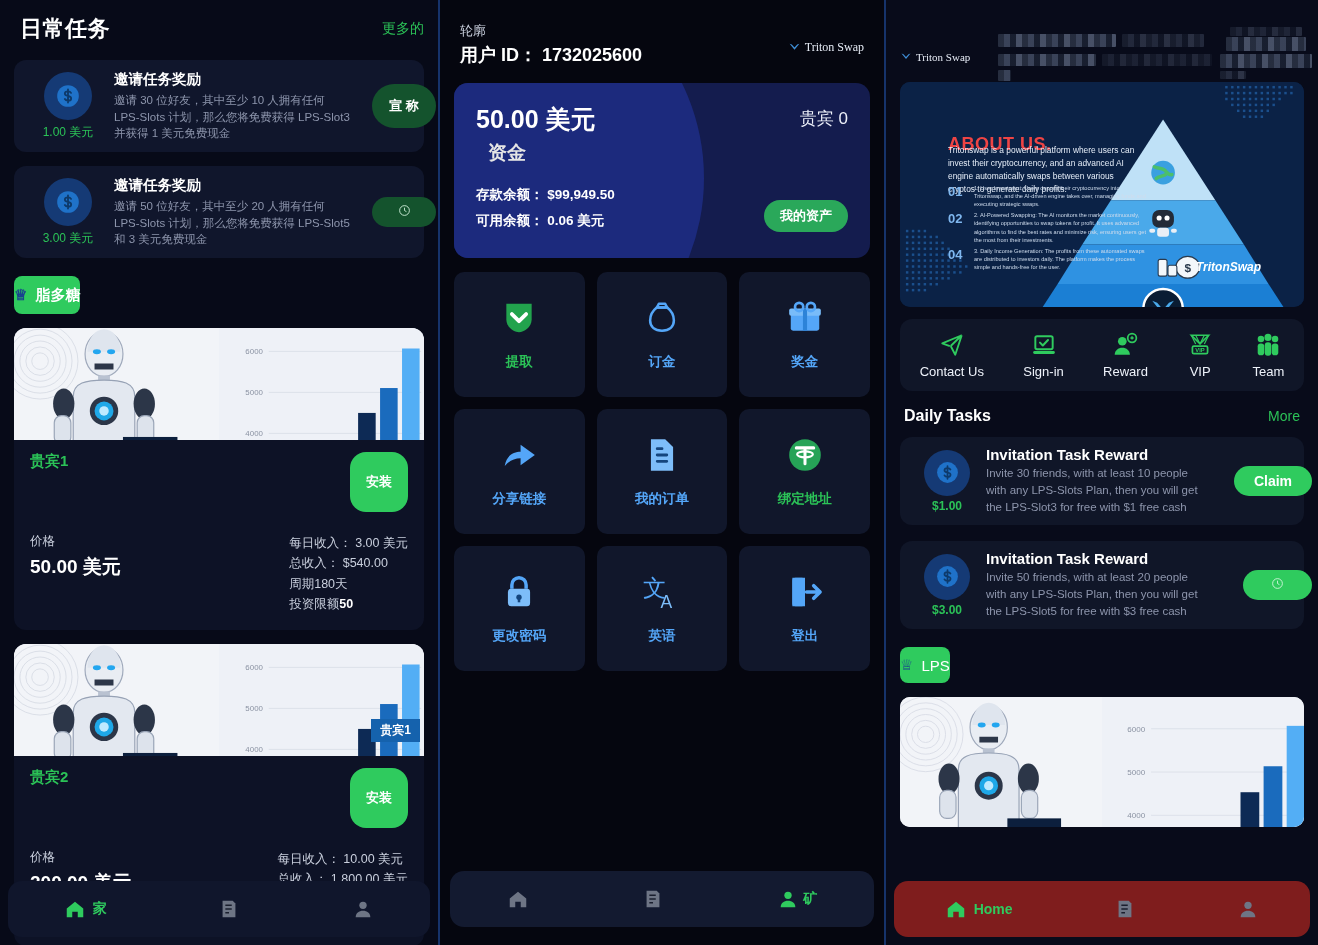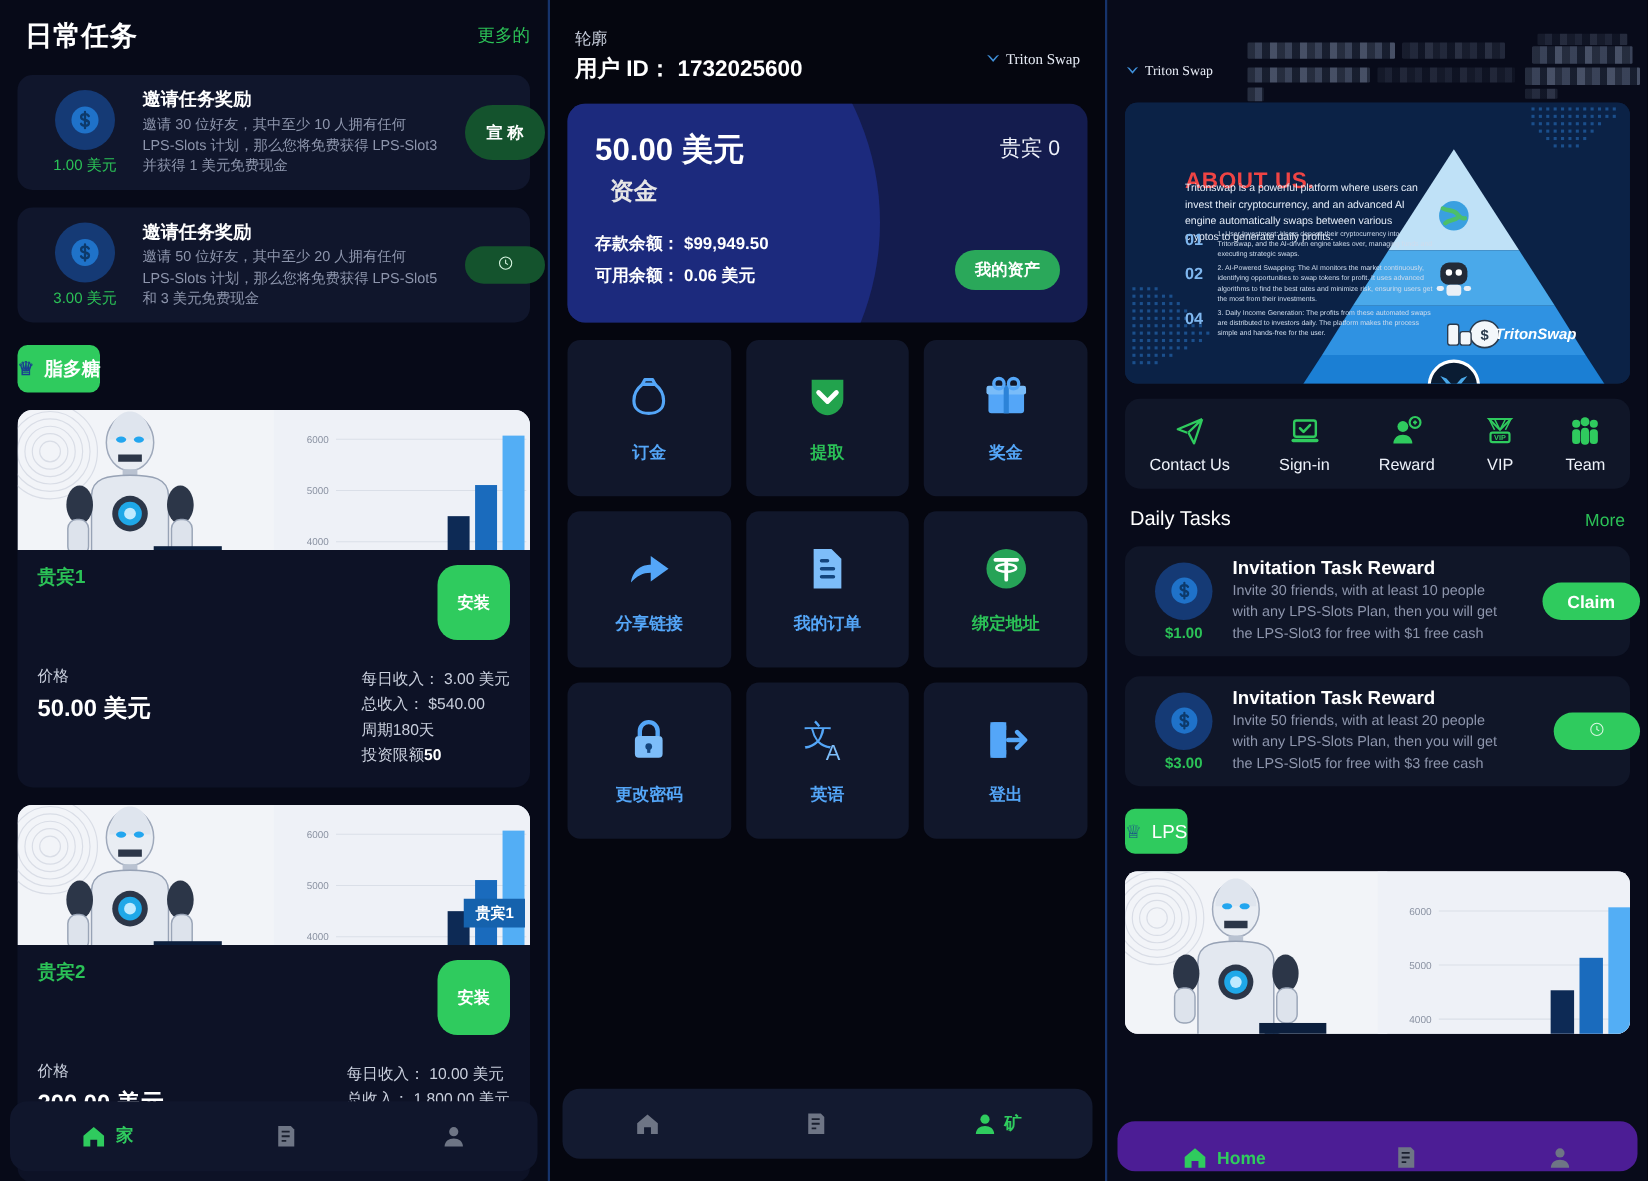--- a/index.html
+++ b/index.html
@@ -151,21 +151,21 @@
 
   .actions {
     margin: 12px 14px 0 14px; background:#101628; border-radius:12px;
     display:flex; justify-content:space-around; align-items:center; height:72px;
   }
   .act { display:flex; flex-direction:column; align-items:center; gap:6px; }
   .act svg { width:26px; height:26px; }
   .act-lbl { color:#eef2fa; font-size:13px; }
 
   .rp-tasks-head { display:flex; justify-content:space-between; align-items:center; padding: 16px 18px 6px 18px; }
-  .rp-tasks-title { color:#fff; font-size:16px; font-weight:normal; }
+  .rp-tasks-title { color:#fff; font-size:16px; font-weight:bold; }
   .rp-more { color:#2bc257; font-size:14px; }
 
   .rtask { position:relative; margin:6px 14px 0 14px; background:#101628; border-radius:12px;
            min-height:88px; display:flex; align-items:center; padding:8px; overflow:visible; }
   .rt-ava { width:78px; flex:0 0 78px; text-align:center; }
   .rt-coin { width:46px; height:46px; border-radius:50%; background:#153a75; margin:0 auto 3px auto;
              display:flex; align-items:center; justify-content:center; }
   .rt-coin svg { width:25px; height:25px; }
   .rt-amt { color:#2bc257; font-size:12px; font-weight:bold; }
   .rt-body { flex:1; padding-right:88px; }
@@ -174,22 +174,22 @@
   .rt-btn { position:absolute; right:-8px; top:50%; transform:translateY(-50%);
             background:#2fcb5e; color:#fff; border:none; border-radius:16px;
             font-size:14px; font-weight:bold; padding:7px 20px; }
   .rt-btn.pending { padding:7px 28px; }
 
   .rp-lps { margin: 18px 14px 0 14px; height:36px; border-radius:8px; background:#2fcb5e;
             color:#fff; font-size:15px; border:none; display:flex; align-items:center;
             justify-content:center; gap:8px; }
   .rp-prod { margin: 14px 14px 0 14px; height:130px; border-radius:10px;
              background:#eef1f7; overflow:hidden; position:relative; }
-  .rp-nav { position:absolute; left:8px; right:8px; bottom:8px; height:40px;
-            background:#4c1d95; border-radius:14px; display:flex; align-items:flex-end;
+  .rp-nav { position:absolute; left:8px; right:8px; bottom:8px; height:56px;
+            background:#7f1d1d; border-radius:14px; display:flex; align-items:center;
             justify-content:space-around; }
 
   
   .robo { position:absolute; left:0; top:0; bottom:0; width:52%; }
   .chart-area { position:absolute; right:0; top:0; bottom:0; width:50%; }
   .vbadge { position:absolute; right:4px; bottom:14px; background:#1562ad; color:#fff;
             font-size:12px; font-weight:bold; padding:3px 9px; }
 </style>
 </head>
 <body>
@@ -436,32 +436,32 @@
         <div class="bal-amt-lbl">资金</div>
         <div class="bal-vip">贵宾 0</div>
         <div class="bal-l1">存款余额： $99,949.50</div>
         <div class="bal-l2">可用余额： 0.06 美元</div>
         <button class="bal-btn">我的资产</button>
       </div>
     </div>
 
     <div class="grid">
       <div class="tile">
+        <svg viewBox="0 0 24 24">
+            <path d="M4 3h16v10c0 5-5 8-8 8s-8-3-8-8z" fill="#22a34d"></path>
+            <path d="M7.5 9.5l4.5 4.5 4.5-4.5" stroke="#fff" stroke-width="2.4" fill="none" stroke-linecap="round" stroke-linejoin="round"></path>
+          </svg>
+        <div class="tile-lbl green">提取</div>
+      </div>
+      <div class="tile">
         <svg viewBox="0 0 24 24" fill="none">
             <path d="M10 3l-1.3 2.4h6.6L14 3z" stroke="#54a6f8" stroke-width="1.6" stroke-linejoin="round"></path>
             <path d="M8.7 5.4C6.4 7.2 4.5 10 4.5 13.6 4.5 17.8 7.6 20 12 20s7.5-2.2 7.5-6.4c0-3.6-1.9-6.4-4.2-8.2z" stroke="#54a6f8" stroke-width="1.6"></path>
           </svg>
         <div class="tile-lbl">订金</div>
-      </div>
-      <div class="tile">
-        <svg viewBox="0 0 24 24">
-            <path d="M4 3h16v10c0 5-5 8-8 8s-8-3-8-8z" fill="#22a34d"></path>
-            <path d="M7.5 9.5l4.5 4.5 4.5-4.5" stroke="#fff" stroke-width="2.4" fill="none" stroke-linecap="round" stroke-linejoin="round"></path>
-          </svg>
-        <div class="tile-lbl green">提取</div>
       </div>
       <div class="tile">
         <svg viewBox="0 0 24 24">
             <rect x="3" y="9" width="18" height="11" rx="1.5" fill="#54a6f8"></rect>
             <rect x="2" y="6" width="20" height="4.5" rx="1.2" fill="#79bcf9"></rect>
             <rect x="10.7" y="6" width="2.6" height="14" fill="#2c83d8"></rect>
             <circle cx="8.3" cy="5" r="2.6" fill="none" stroke="#54a6f8" stroke-width="1.7"></circle>
             <circle cx="15.7" cy="5" r="2.6" fill="none" stroke="#54a6f8" stroke-width="1.7"></circle>
           </svg>
         <div class="tile-lbl">奖金</div>

